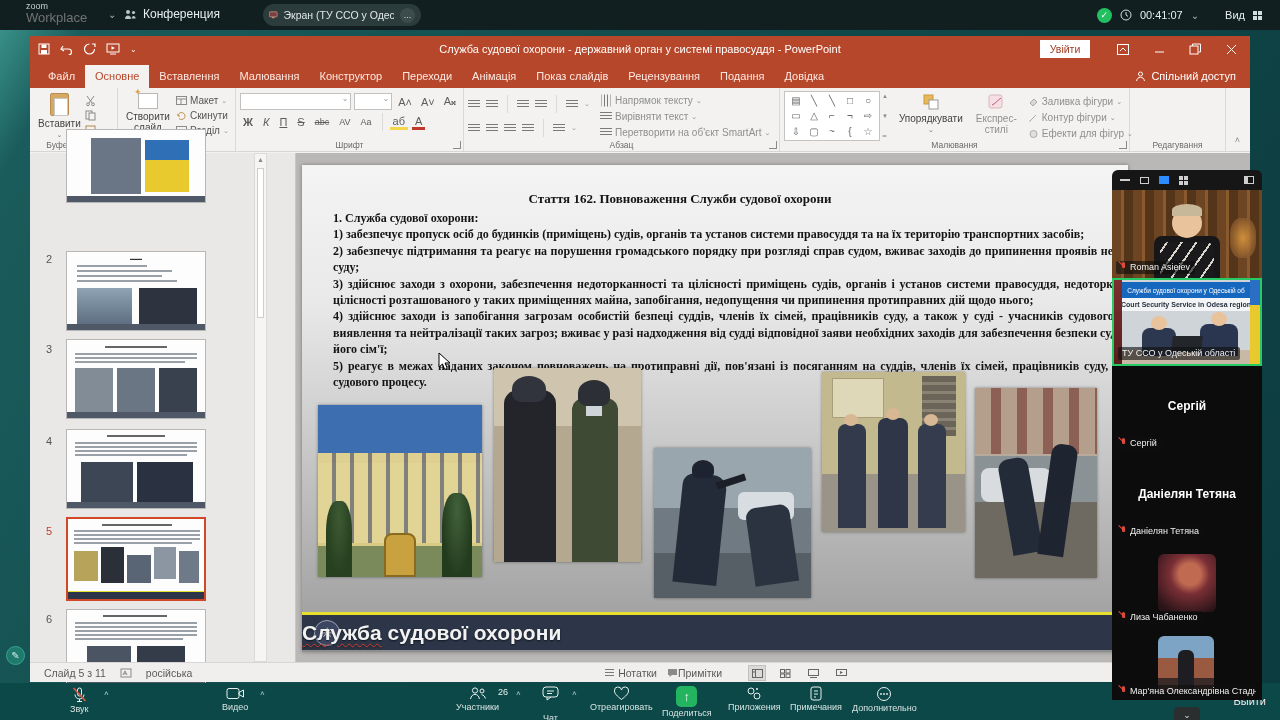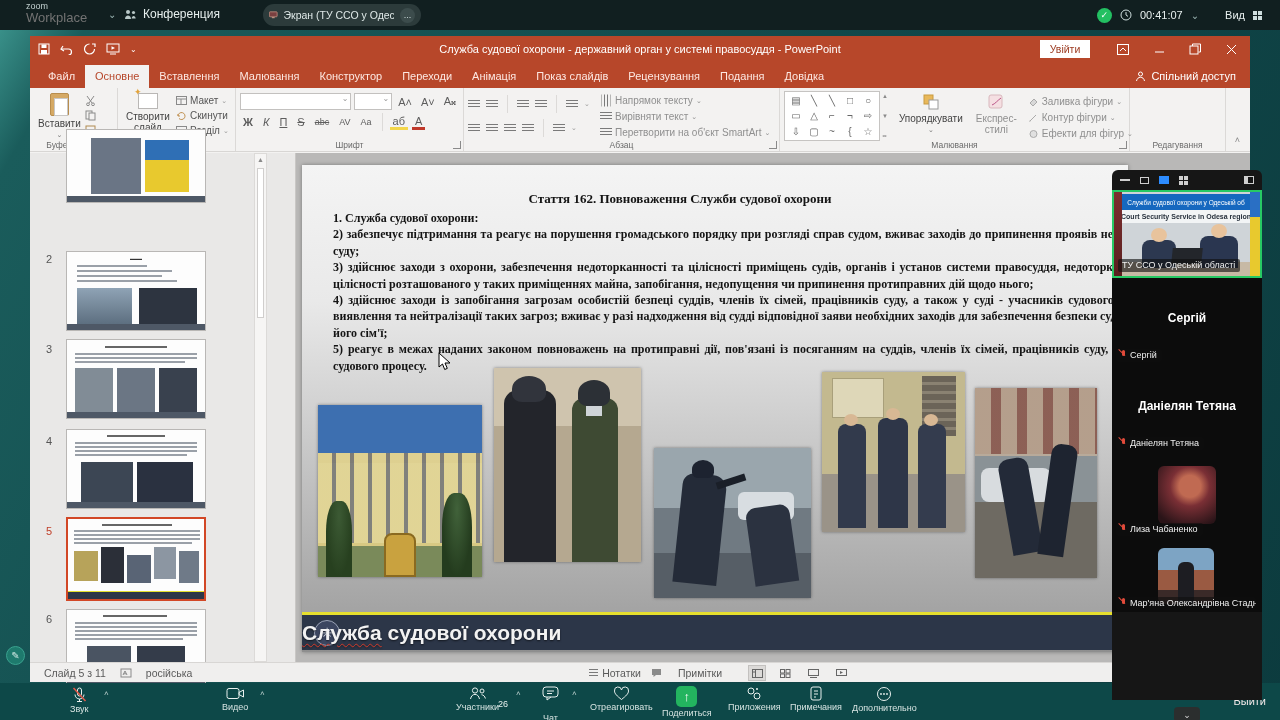--- a/index.html
+++ b/index.html
@@ -99,21 +99,21 @@
   .st-l { position:absolute; left:14px; top:0; height:20px; display:flex; align-items:center; gap:14px; }
   .st-r { position:absolute; right:400px; top:0; height:20px; display:flex; align-items:center; gap:10px; }
   .viewbtn { width:18px; height:16px; display:flex; align-items:center; justify-content:center; color:#6a6a6a; font-size:9px; }
   .viewbtn.sel { background:#dcdad8; border:1px solid #c3c1bf; }
 
   
   .toolbar { position:absolute; left:0; right:0; bottom:0; height:37px; background:#0d4848; z-index:40; color:#e8f0ee; }
   .tbtn { position:absolute; top:3px; display:flex; flex-direction:column; align-items:center; gap:1px; font-size:9px; color:#d7e4e2; }
   .tbtn svg { display:block; }
   .tchev { position:absolute; top:6px; font-size:8px; color:#bcd0ce; }
-  .badge26 { font-size:9px; color:#e8f0ee; position:absolute; top:4px;margin-top:12px; }
+  .badge26 { font-size:9px; color:#e8f0ee; position:absolute; top:4px; }
   .sharegreen { width:21px; height:21px; border-radius:5px; background:#23b45f; display:flex; align-items:center; justify-content:center; color:#fff; font-size:13px; font-weight:bold; }
   .leave { position:absolute; right:14px; top:12px; font-size:11px; color:#f3e9e9; }
 
   
   .panel { position:absolute; left:1112px; top:170px; width:150px; height:530px; background:#161616; z-index:50;
     border-radius:6px 6px 0 0; overflow:visible; }
   .phead { height:20px; display:flex; align-items:center; gap:10px; padding:0 8px; }
   .phead .mini { width:10px; height:2px; background:#cfcfcf; }
   .phead .sq { width:9px; height:7px; border:1px solid #cfcfcf; }
   .phead .gal { width:10px; height:8px; background:#2d8cff; }
@@ -566,20 +566,21 @@
         <div class="vsb">
           <span class="arr">▲</span>
           <span class="th"></span>
         </div>
       </div>
 
       <div class="slide">
         <div class="stitle">Стаття 162. Повноваження Служби судової охорони</div>
         <div class="sbody">
           <p>1. Служба судової охорони:</p>
+          <p>1) забезпечує пропуск осіб до будинків (приміщень) судів, органів та установ системи правосуддя та на їх територію транспортних засобів;</p>
           <p>2) забезпечує підтримання та реагує на порушення громадського порядку при розгляді справ судом, вживає заходів до припинення проявів непо суду;</p>
           <p>3) здійснює заходи з охорони, забезпечення недоторканності та цілісності приміщень судів, органів і установ системи правосуддя, недоторкан цілісності розташованого у таких приміщеннях майна, запобігання, недопущення чи припинення протиправних дій щодо нього;</p>
           <p>4) здійснює заходи із запобігання загрозам особистій безпеці суддів, членів їх сімей, працівників суду, а також у суді - учасників судового п виявлення та нейтралізації таких загроз; вживає у разі надходження від судді відповідної заяви необхідних заходів для забезпечення безпеки судді його сім'ї;</p>
           <p>5) реагує в межах наданих законом повноважень на протиправні дії, пов'язані із посяганням на суддів, членів їх сімей, працівників суду, уч судового процесу.</p>
         </div>
 
         <div class="photo" style="left:16px;top:240px;width:164px;height:172px;background:linear-gradient(180deg,#3d6fb0 0 28%,#c9b469 28% 34%,#d8c983 34% 82%,#7a8a5a 82% 100%);">
           <div class="abs" style="left:0;top:48px;width:100%;height:90px;background:repeating-linear-gradient(90deg,#e3d79a 0 14px,#6b6f7a 14px 18px);opacity:.8;"></div>
           <div class="abs" style="left:8px;top:96px;width:26px;height:76px;background:radial-gradient(ellipse at 50% 20%,#3c5a34,#27401f 70%);border-radius:40% 40% 0 0;"></div>
           <div class="abs" style="left:124px;top:88px;width:30px;height:84px;background:radial-gradient(ellipse at 50% 20%,#41623a,#243c1e 70%);border-radius:40% 40% 0 0;"></div>
@@ -630,21 +631,21 @@
             <rect x="1" y="1" width="10" height="8" fill="none" stroke="#8a8a8a"></rect>
             <path d="M3 7l2-4 2 4M3.7 5.8h2.6" stroke="#8a8a8a" fill="none"></path>
           </svg>
         <span>російська</span>
       </div>
       <div class="st-r">
         <span style="display:flex;align-items:center;gap:4px;">
             <span class="ic-lines" style="width:9px;height:8px;"></span>
             <span>Нотатки</span>
           </span>
-        <span style="display:flex;align-items:center;gap:16px;">
+        <span style="display:flex;align-items:center;gap:0;">
             <svg width="11" height="10" viewBox="0 0 11 10">
               <path d="M1 1h9v6H5L2.5 9V7H1z" fill="#8a8a8a"></path>
             </svg>
             <span>Примітки</span>
           </span>
         <span style="width:6px;"></span>
         <span class="viewbtn sel">
             <svg width="11" height="9" viewBox="0 0 11 9">
               <rect x="0.5" y="0.5" width="10" height="8" fill="none" stroke="#666"></rect>
               <path d="M3.5 .5v8M.5 3h3" stroke="#666"></path>
@@ -766,20 +767,32 @@
       <span class="gal"></span>
       <span class="grid4">
           <i></i>
           <i></i>
           <i></i>
           <i></i>
         </span>
       <span class="corner"></span>
     </div>
 
+    <div class="tile">
+      <div class="roman-bg"></div>
+      <div class="roman-warm"></div>
+      <div class="fig-body" style="left:42px;top:46px;width:66px;height:42px;background:#17171a;"></div>
+      <div class="roman-pattern"></div>
+      <div class="fig-head" style="left:60px;top:18px;width:30px;height:30px;"></div>
+      <div class="fig-head" style="left:60px;top:14px;width:30px;height:12px;background:#c8b89a;border-radius:50% 50% 0 0;"></div>
+      <div class="plabel">
+          <span class="micoff"></span>
+          <span>Roman Asieiev</span>
+        </div>
+    </div>
 
     <div class="tile active">
       <div class="tu-wall"></div>
       <div class="tu-blue">Служби судової охорони у Одеській об</div>
       <div class="tu-eng">Court Security Service in Odesa region</div>
       <div class="tu-flagL"></div>
       <div class="tu-flagR"></div>
       <div class="tu-desk"></div>
       <div class="fig-body" style="left:28px;top:48px;width:34px;height:28px;background:#2c3850;"></div>
       <div class="fig-head" style="left:37px;top:36px;width:16px;height:14px;"></div>

